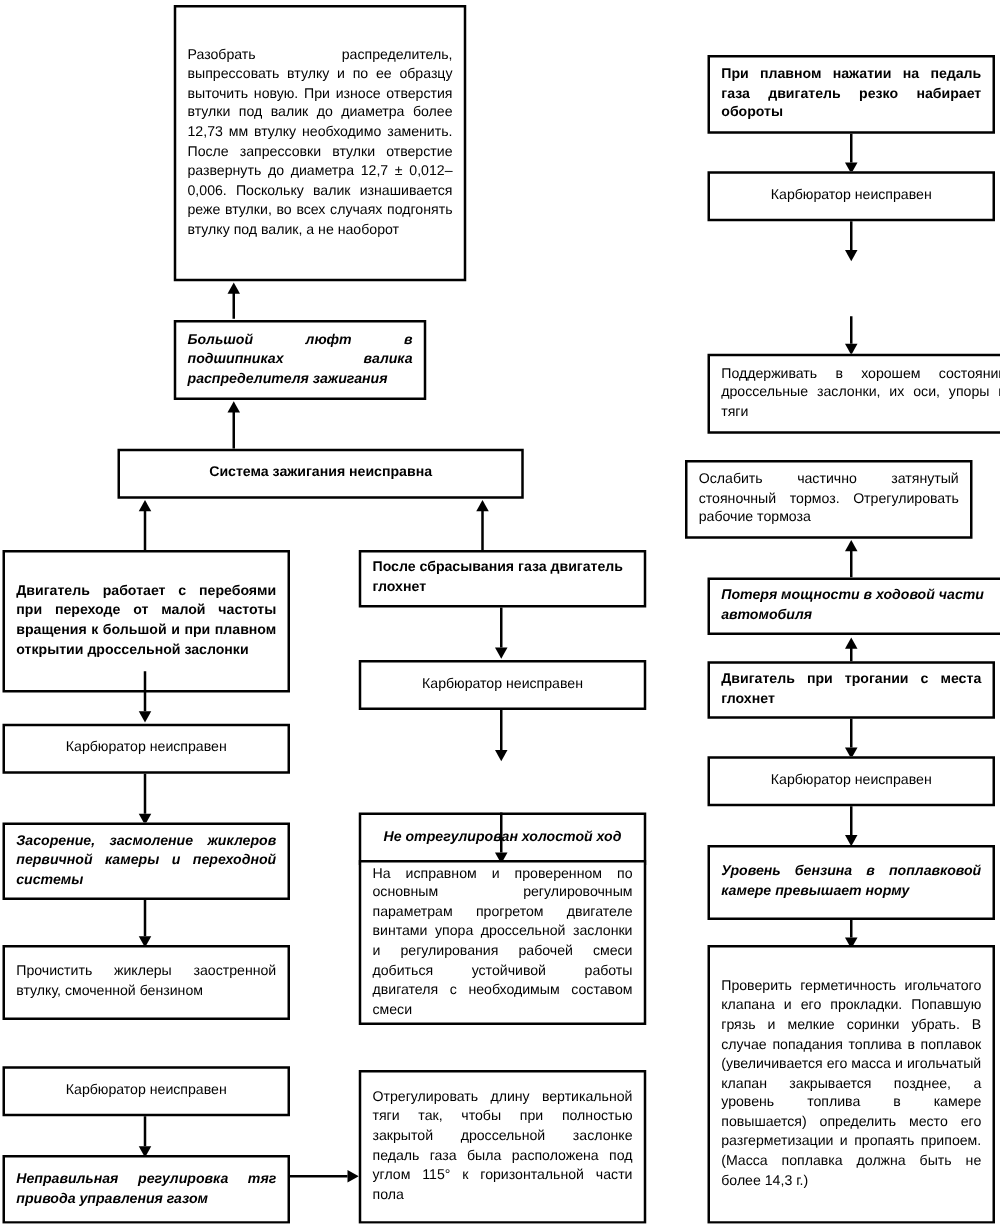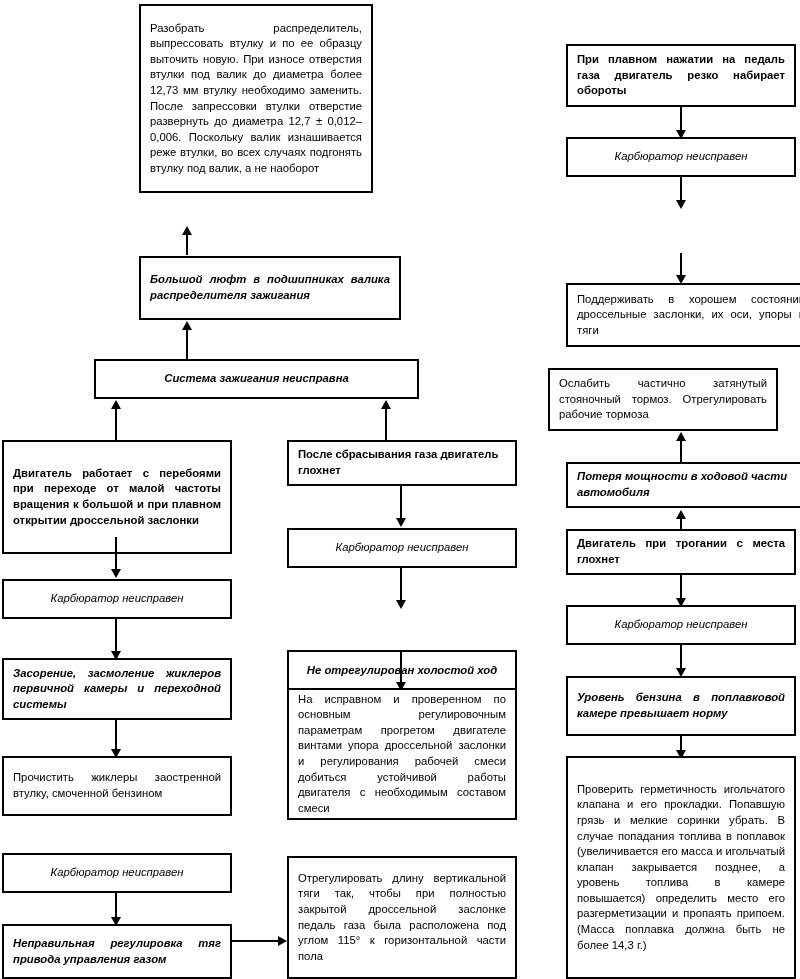--- a/index.html
+++ b/index.html
@@ -26,21 +26,21 @@
     padding: 5px 9px;
   }
   .node .txt {
     font-size: 11.3px;
     line-height: 15.6px;
     color: #000000;
     width: 100%;
   }
   
   .ta-just .txt { text-align: justify; text-align-last: left; }
-  .ta-ctr .txt  { text-align: center; font-style: italic; }
+  .ta-ctr .txt  { text-align: center; }
   .ta-left .txt { text-align: left; }
   
   .bold .txt   { font-weight: bold; }
   .italic .txt { font-style: italic; font-weight: bold; }
   .plain .txt  { font-weight: normal; }
 
   
   .vline {
     position: absolute;
     width: 2px;
@@ -71,28 +71,28 @@
     border-top: 5.5px solid transparent;
     border-bottom: 5.5px solid transparent;
     border-left: 9px solid #000000;
   }
 </style>
 </head>
 <body>
 
 <div id="canvas">
 
-  <div class="node plain ta-just" style="left:139px; top:4px; width:234px; height:189px;">
+  <div class="node plain ta-just" style="left:139px; top:4px; width:234px; height:221px;">
     <span class="txt">Разобрать распределитель, выпрессовать втулку и по ее образцу выточить новую. При износе отверстия втулки под валик до диаметра более 12,73 мм втулку необходимо заменить. После запрессовки втулки отверстие развернуть до диаметра 12,7 ± 0,012–0,006. Поскольку валик изнашивается реже втулки, во всех случаях подгонять втулку под валик, а не наоборот</span>
   </div>
 
   <div class="vline" style="left:186px; top:234px; height:21px;"></div>
   <div class="arrow-up" style="left:182px; top:226px;"></div>
 
-  <div class="node italic ta-just" style="left:139px; top:256px; width:262px; height:64px;">
+  <div class="node italic ta-just" style="left:139px; top:256px; width:202px; height:64px;">
     <span class="txt">Большой люфт в подшипниках валика распределителя зажигания</span>
   </div>
 
   <div class="vline" style="left:186px; top:329px; height:30px;"></div>
   <div class="arrow-up" style="left:182px; top:321px;"></div>
 
   <div class="node bold ta-ctr" style="left:94px; top:359px; width:325px; height:40px;">
     <span class="txt">Система зажигания неисправна</span>
   </div>
 

